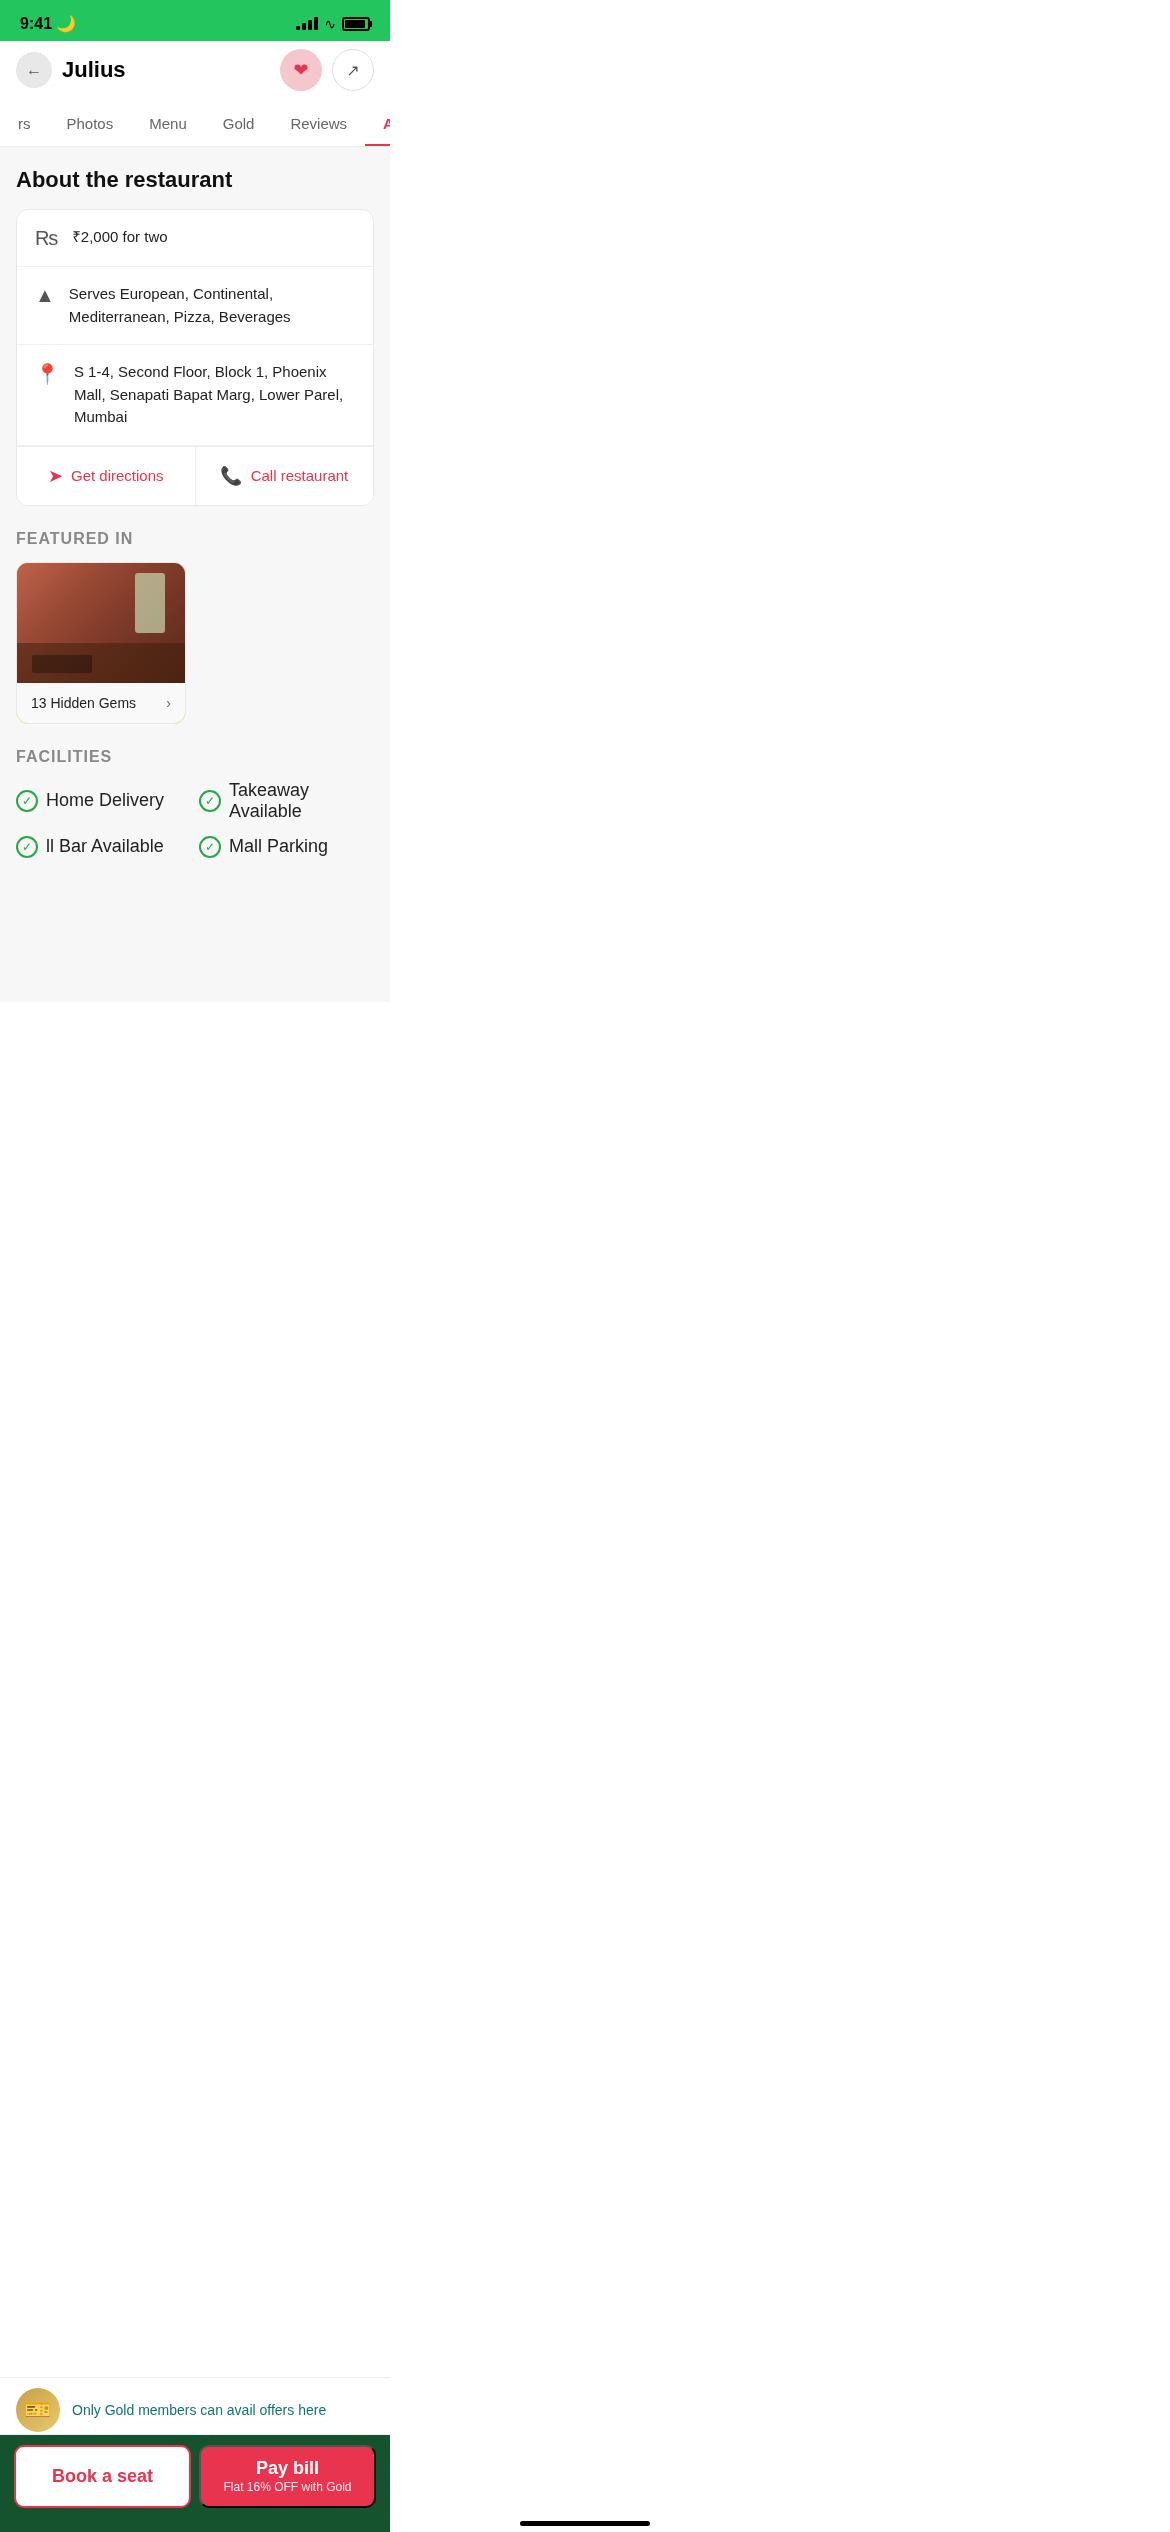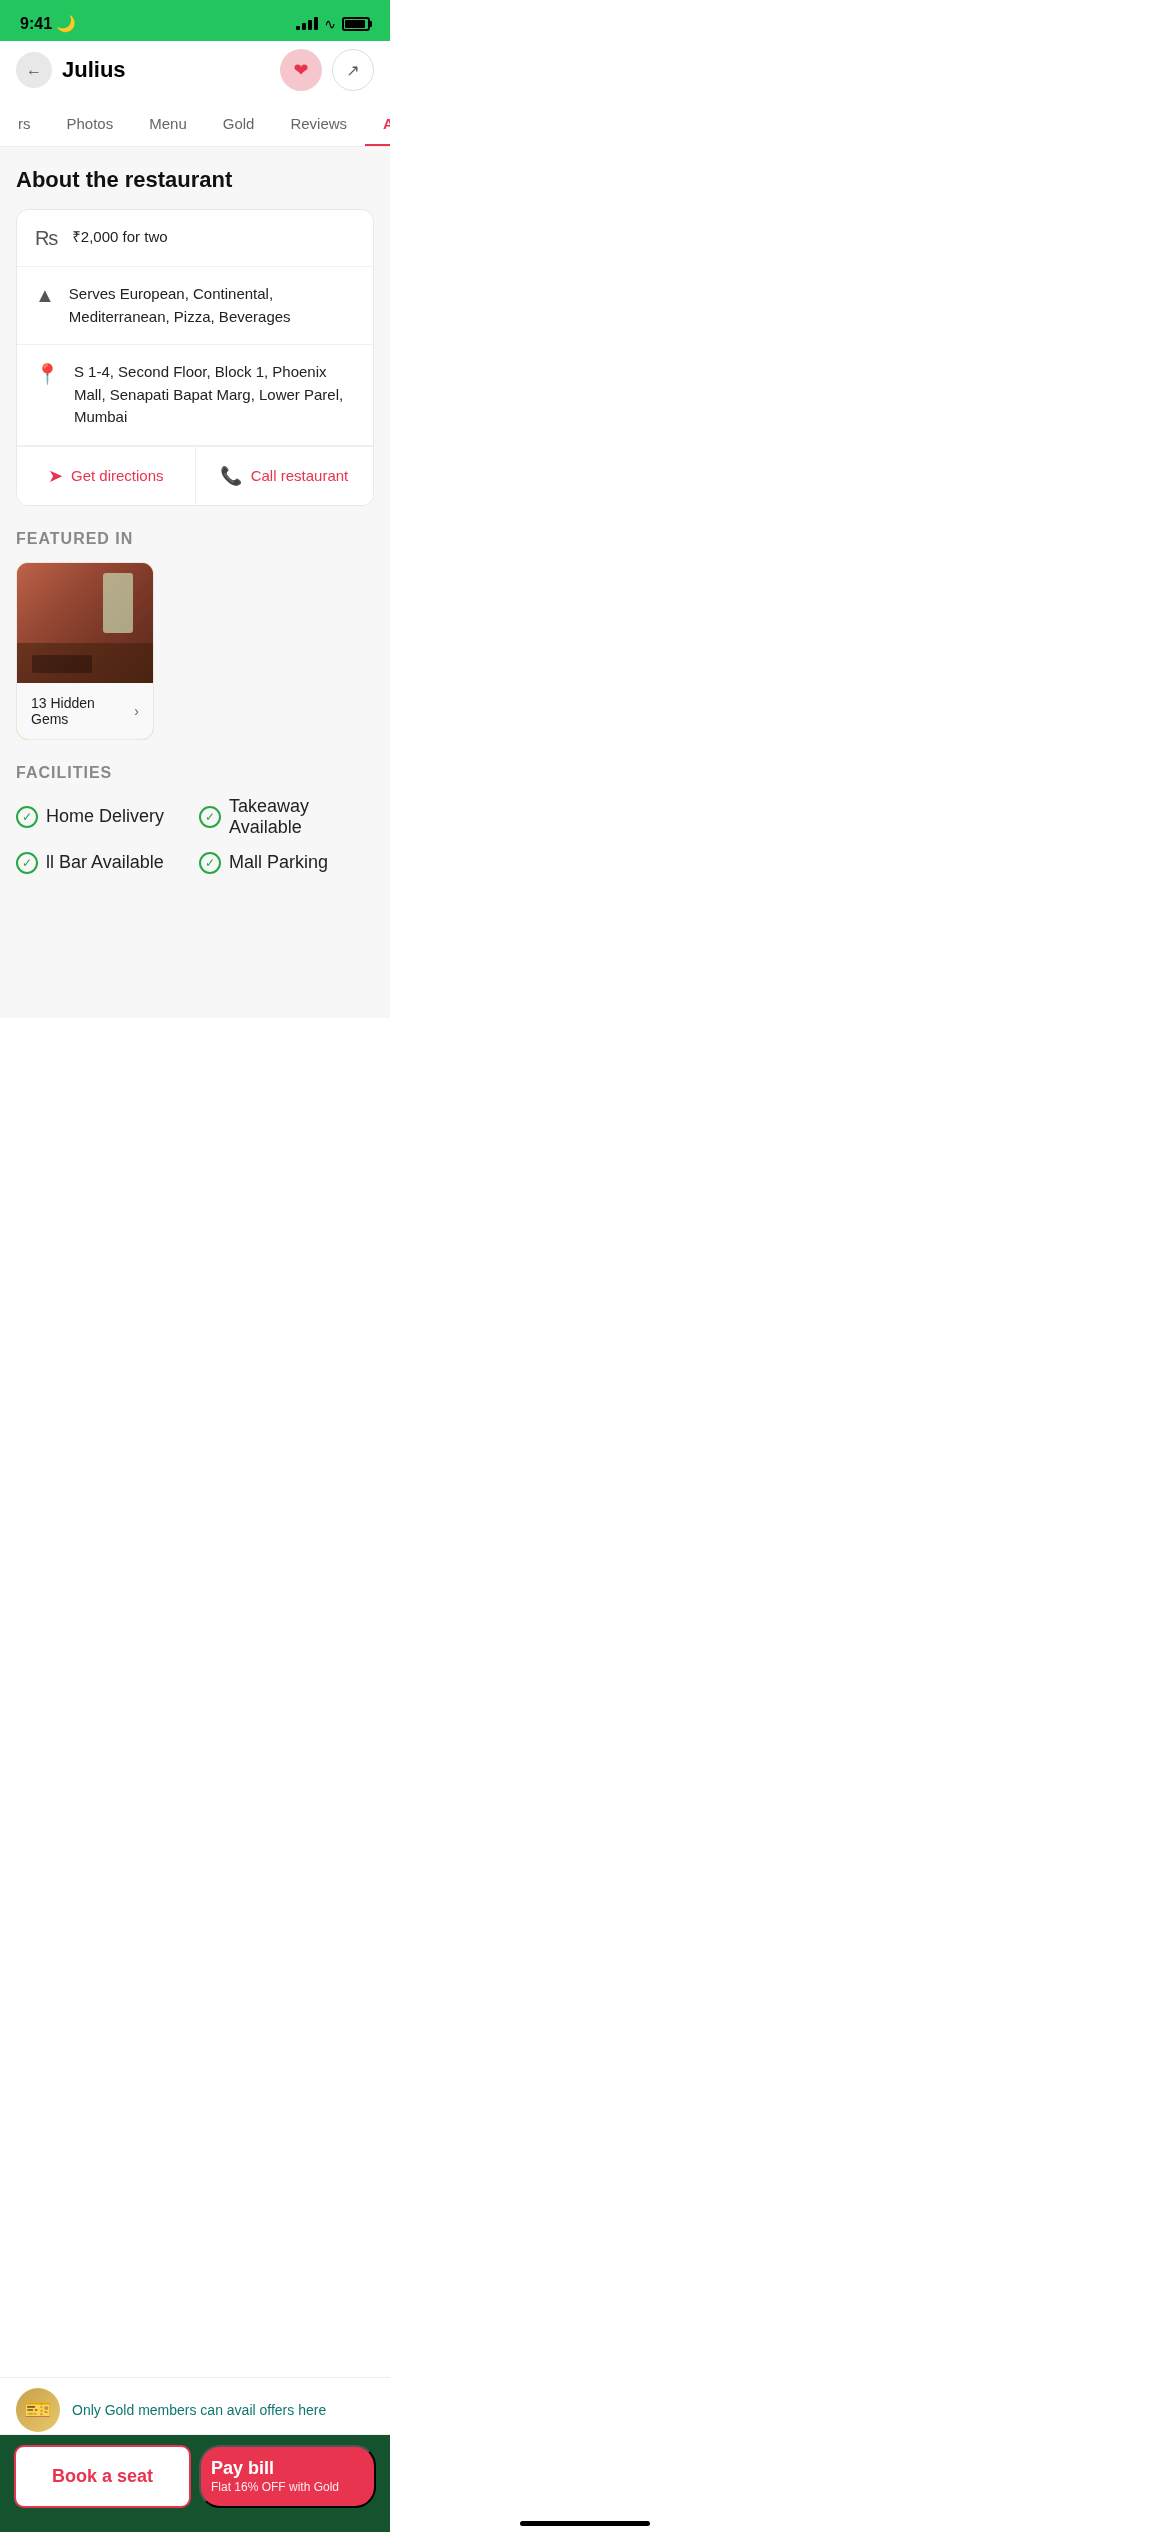--- a/index.html
+++ b/index.html
@@ -230,21 +230,21 @@
       color: #888;
       letter-spacing: 1px;
       text-transform: uppercase;
       margin-bottom: 14px;
     }
     .featured-card {
       background: #eab308;
       border-radius: 12px;
       border: 1px solid #e8e8e8;
       overflow: hidden;
-      width: 138px;
+      width: 170px;
       cursor: pointer;
     }
     .featured-image {
       width: 100%;
       height: 120px;
       background: linear-gradient(135deg, #c0624a 0%, #9a4a35 30%, #7a3828 60%, #5a2818 100%);
       position: relative;
       overflow: hidden;
     }
     .featured-image-decor {
@@ -376,29 +376,29 @@
       background: #fff;
       color: #e8344e;
       font-size: 18px;
       font-weight: 600;
       cursor: pointer;
       margin-right: 8px;
     }
     .pay-btn {
       flex: 1;
       padding: 10px 10px;
-      border-radius: 21px;
+      border-radius: 10px;
       background: #e8344e;
       color: #fff;
       font-size: 18px;
       font-weight: 600;
       cursor: pointer;
       display: flex;
       flex-direction: column;
-      align-items: flex-start;
+      align-items: center;
       justify-content: center;
       line-height: 1.3;
     }
     .pay-btn-sub {
       font-size: 12px;
       font-weight: 400;
       opacity: 0.9;
     }
 
     

